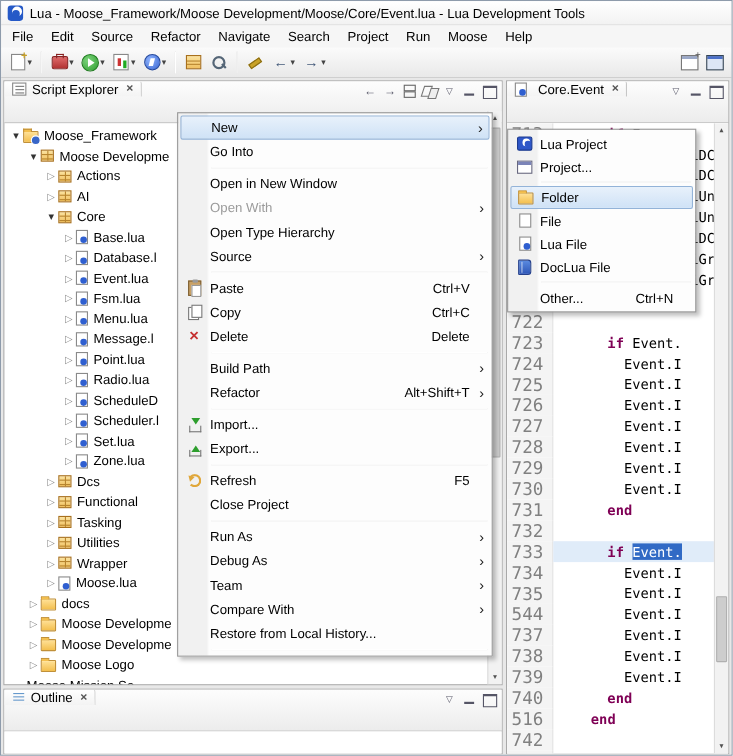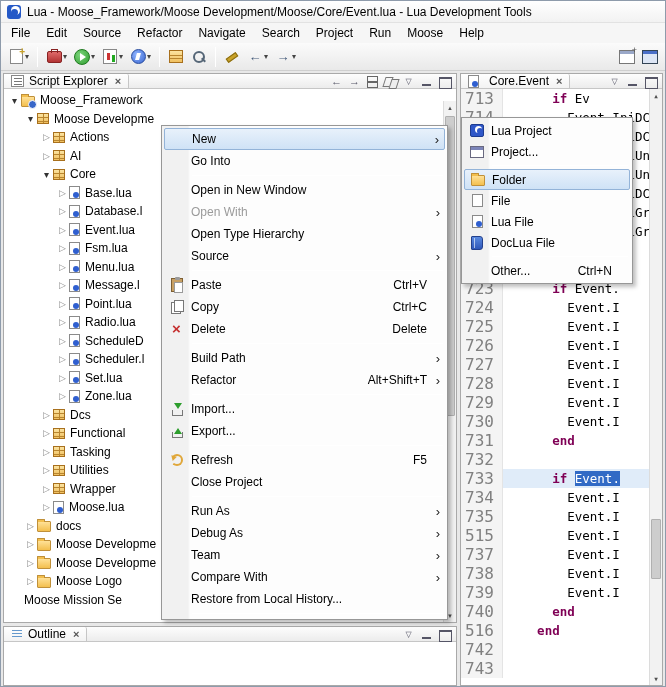--- a/index.html
+++ b/index.html
@@ -42,21 +42,21 @@
   .i-open-perspective::before{content:"";width:14px;height:12px;border:1px solid #777;background:linear-gradient(#9aa8c8 0 3px,#fff 3px)}
   .i-open-perspective::after{content:"+";position:absolute;right:-2px;top:-4px;color:#555;font-size:9px}
   .i-lua-perspective::before{content:"";width:14px;height:12px;border:1px solid #345;background:linear-gradient(#4a6fc8 0 3px,#dde6f5 3px)}
   
   .main{position:absolute;top:70px;left:0;right:0;bottom:0;display:flex;gap:3px;padding:2px 2px 0 2px;background:#e8e8e8}
   .leftcol{width:454px;flex:none;display:flex;flex-direction:column;gap:3px}
   .panel{background:#fff;border:1px solid #a9a9a9;display:flex;flex-direction:column;position:relative}
   .sx{height:550px;flex:none}
   .ol{flex:1}
   .edpanel{flex:1}
-  .phead{height:15px;flex:none;background:linear-gradient(#fdfdfd,#ececec);border-bottom:1px solid #c6c6c6;display:flex;align-items:center}
+  .phead{height:38px;flex:none;background:linear-gradient(#fdfdfd,#ececec);border-bottom:1px solid #c6c6c6;display:flex;align-items:flex-start}
   .ptab{display:flex;align-items:center;gap:5px;padding:0 7px;background:linear-gradient(#ffffff,#f3f3f3);border-right:1px solid #c6c6c6;border-radius:2px 2px 0 0;font-size:12px;white-space:nowrap}
   .pclose{color:#555;font-size:11px;font-weight:bold;margin-left:2px}
   .phicons{margin-left:auto;display:flex;align-items:center;gap:1px;padding-right:3px}
   .hic{width:17px;height:17px;position:relative;display:flex;align-items:center;justify-content:center;color:#556;font-size:11px}
   .h-back::before{content:"←"}
   .h-forward::before{content:"→"}
   .h-collapse-all::before{content:"";position:absolute;left:3px;top:3px;width:9px;height:4px;border:1px solid #666}
   .h-collapse-all::after{content:"";position:absolute;left:3px;top:9px;width:9px;height:4px;border:1px solid #666}
   .h-link-editor::before{content:"";position:absolute;left:2px;top:4px;width:6px;height:8px;border:1px solid #777;transform:skewX(-18deg)}
   .h-link-editor::after{content:"";position:absolute;left:8px;top:6px;width:6px;height:8px;border:1px solid #777;background:#eee;transform:skewX(-18deg)}
@@ -94,21 +94,21 @@
   .codewrap{position:absolute;inset:0 13px 0 0}
   .cl{height:19px;display:flex;white-space:pre}
   .ln{width:42px;flex:none;background:#f4f4f4;color:#808080;text-align:right;padding-right:8px;border-right:1px solid #e4e4e4;font-size:16px;line-height:19px}
   .ct{flex:1;line-height:19px;padding-left:4px;overflow:hidden}
   .ct.cur{background:var(--curline,#e0ecf9)}
   .k{color:var(--kw,#7f0055);font-weight:bold}
   .s{background:var(--selbg,#316ac5);color:#fff}
   .olbody{flex:1;background:#fff}
   
   .ctx,.sub{position:absolute;background:linear-gradient(to right,#f1f1f1 0,#f1f1f1 26px,#fdfdfd 28px,#fdfdfd 100%);border:1px solid #979797;box-shadow:3px 3px 4px rgba(0,0,0,.25);padding:2px;z-index:30}
-  .ctx{left:160px;top:124px;width:287px}
+  .ctx{left:160px;top:101px;width:287px}
   .sub{left:460px;top:116px;width:172px;z-index:31}
   .mrow{height:22px;display:flex;align-items:center;position:relative;padding-right:18px}
   .sub .mrow{height:21px}
   .mrow.hl{background:linear-gradient(#e8f1fb,#cfe2f6);border:1px solid #93b3d8;border-radius:2px}
   .mrow.dis{color:#9b9b9b}
   .mic{width:26px;flex:none;display:flex;align-items:center;justify-content:center}
   .mlabel{padding-left:1px}
   .msc{margin-left:auto;padding-left:16px}
   .marr{position:absolute;right:5px;top:50%;transform:translateY(-50%);font-size:13px;color:#222}
   .msep{height:1px;background:#dcdcdc;border-bottom:1px solid #fff;margin:3px 2px 3px 28px}
@@ -430,21 +430,21 @@
             <div class="cl"><span class="ln">726</span><span class="ct"><span>        Event.I</span></span></div>
             <div class="cl"><span class="ln">727</span><span class="ct"><span>        Event.I</span></span></div>
             <div class="cl"><span class="ln">728</span><span class="ct"><span>        Event.I</span></span></div>
             <div class="cl"><span class="ln">729</span><span class="ct"><span>        Event.I</span></span></div>
             <div class="cl"><span class="ln">730</span><span class="ct"><span>        Event.I</span></span></div>
             <div class="cl"><span class="ln">731</span><span class="ct"><span>      </span><span class="k">end</span></span></div>
             <div class="cl"><span class="ln">732</span><span class="ct"></span></div>
             <div class="cl"><span class="ln">733</span><span class="ct cur"><span>      </span><span class="k">if</span><span> </span><span class="s">Event.</span></span></div>
             <div class="cl"><span class="ln">734</span><span class="ct"><span>        Event.I</span></span></div>
             <div class="cl"><span class="ln">735</span><span class="ct"><span>        Event.I</span></span></div>
-            <div class="cl"><span class="ln">515</span><span class="ct"><span>        Event.I</span></span></div>
+            <div class="cl"><span class="ln">544</span><span class="ct"><span>        Event.I</span></span></div>
             <div class="cl"><span class="ln">737</span><span class="ct"><span>        Event.I</span></span></div>
             <div class="cl"><span class="ln">738</span><span class="ct"><span>        Event.I</span></span></div>
             <div class="cl"><span class="ln">739</span><span class="ct"><span>        Event.I</span></span></div>
             <div class="cl"><span class="ln">740</span><span class="ct"><span>      </span><span class="k">end</span></span></div>
             <div class="cl"><span class="ln">516</span><span class="ct"><span>    </span><span class="k">end</span></span></div>
             <div class="cl"><span class="ln">742</span><span class="ct"></span></div>
             <div class="cl"><span class="ln">743</span></div>
           </div>
         <div class="vscroll">
           <span class="sarr up">▲</span>

